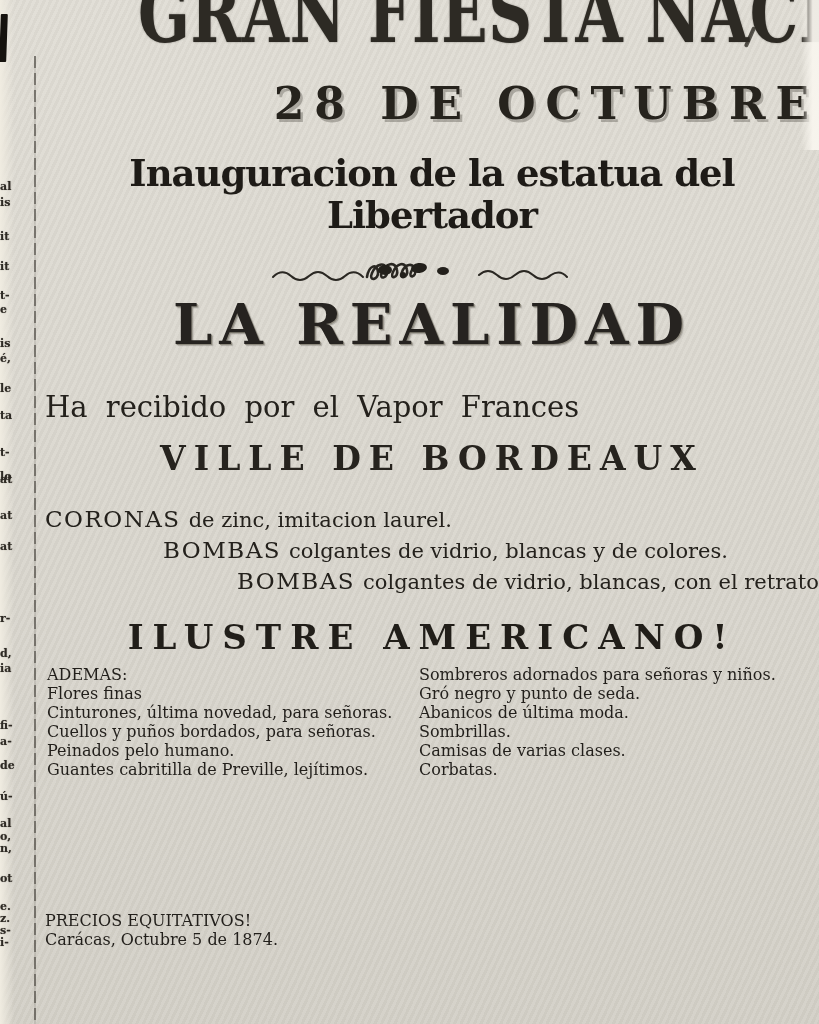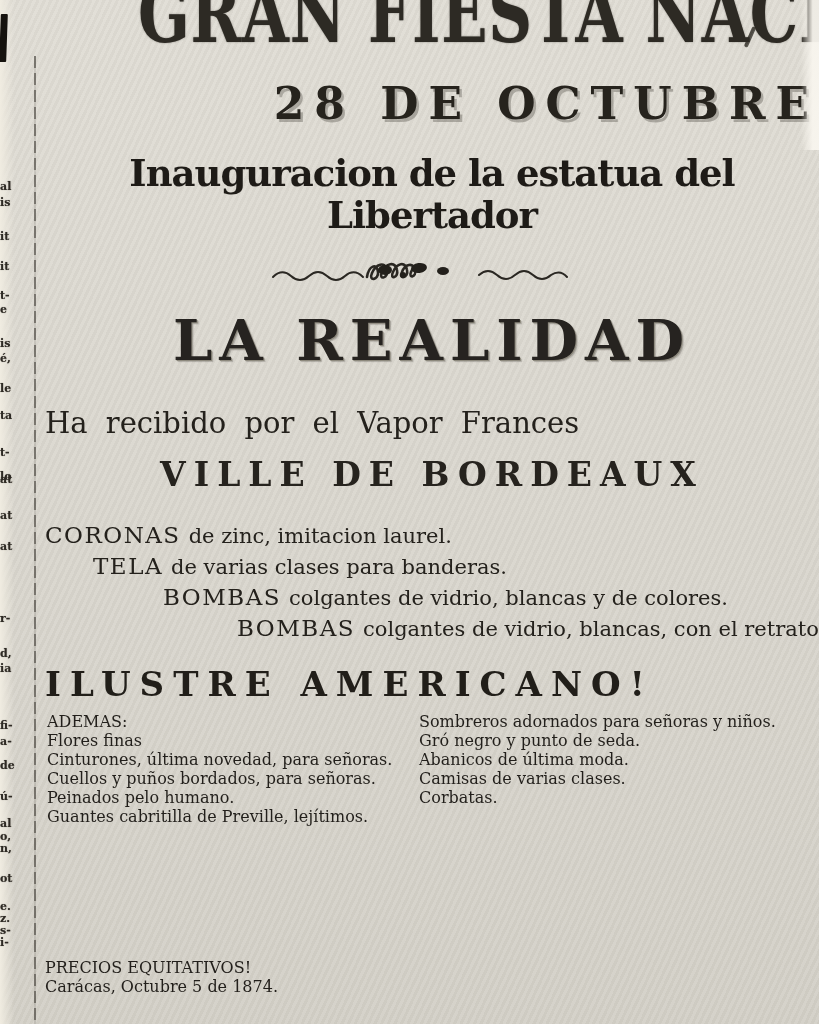--- a/index.html
+++ b/index.html
@@ -49,34 +49,34 @@
     color:#2d2a24; text-shadow:0 0 2px rgba(45,42,36,.55);
   }
   .date-line { margin-top:28px; font-size:44px; line-height:48px; font-weight:700;
     text-align:right; letter-spacing:10px; color:#26231d;
     text-shadow:2.5px 2.5px 0 rgba(35,31,25,.28); }
   .subtitle { margin-top:24px; font-size:37px; line-height:42px; font-weight:700;
     text-align:center; letter-spacing:-1px; color:#1e1b17; }
 
   .ornament { margin-top:22px; height:30px; text-align:center; }
 
-  .store-name { margin-top:16px; font-size:56px; line-height:72px; font-weight:700;
+  .store-name { margin-top:0; font-size:56px; line-height:72px; font-weight:700;
     text-align:center; letter-spacing:7px; color:#262320;
     text-shadow:1px 1px 0 #8d897d, 2px 2px 1px rgba(38,35,32,.25); }
   .received { margin-top:30px; font-size:29px; line-height:34px; text-align:left;
     word-spacing:9px; color:#24211c; }
   .ship-name { margin-top:16px; font-size:33px; line-height:38px; font-weight:700;
     text-align:center; letter-spacing:8px; color:#26231e; }
 
   .shipment { margin-top:26px; }
   .ship-line { font-size:21px; line-height:30px; white-space:nowrap; color:#24211c; }
   .ship-line .lead { font-size:23px; letter-spacing:1.5px; margin-right:8px; }
 
   .highlight { margin-top:20px; font-size:34px; line-height:40px; font-weight:700;
-    letter-spacing:9px; color:#211e19; }
+    text-align:center; letter-spacing:9px; color:#211e19; }
 
   .columns { margin-top:8px; display:flex; height:246px; }
   .col-left  { width:372px; padding:0 14px 0 2px; }
   .col-divider { width:2px; background:#2a2username 7" ; background:#2a2620; }
   .col-divider { width:2px; background:#2a2620; }
   .col-right { flex:1; padding:0 8px 0 12px; }
   .col-header { font-size:22px; line-height:24px; font-weight:700; text-align:center;
     letter-spacing:5px; margin:2px 0 20px; color:#24211c; }
   .entry { font-size:20px; line-height:26.5px; text-align:justify;
     padding-left:30px; text-indent:-30px; color:#26231d; margin-bottom:1px; }
@@ -191,23 +191,20 @@
     <div class="received">Ha recibido por el Vapor Frances</div>
 
     <div class="ship-name">VILLE DE BORDEAUX</div>
 
     <div class="shipment">
 
         <div class="ship-line" style="padding-left: 0px;">
           <span class="lead">CORONAS</span><span class="rest">de zinc, imitacion laurel.</span>
         </div>
 
-        <div class="ship-line" style="padding-left: 48px;">
-          <span class="lead">TELA</span><span class="rest">de varias clases para banderas.</span>
-        </div>
 
         <div class="ship-line" style="padding-left: 118px;">
           <span class="lead">BOMBAS</span><span class="rest">colgantes de vidrio, blancas y de colores.</span>
         </div>
 
         <div class="ship-line" style="padding-left: 192px;">
           <span class="lead">BOMBAS</span><span class="rest">colgantes de vidrio, blancas, con el retrato del</span>
         </div>
       </div>
 
@@ -231,20 +228,21 @@
       </div>
       <div class="col-divider"></div>
       <div class="col-right">
 
           <p class="entry">Sombreros adornados para señoras y niños.</p>
 
           <p class="entry">Gró negro y punto de seda.</p>
 
           <p class="entry">Abanicos de última moda.</p>
 
+          <p class="entry">Sombrillas.</p>
 
           <p class="entry">Camisas de varias clases.</p>
 
           <p class="entry">Corbatas.</p>
 
         </div>
     </div>
 
     <div class="slogan">PRECIOS EQUITATIVOS!</div>
 

